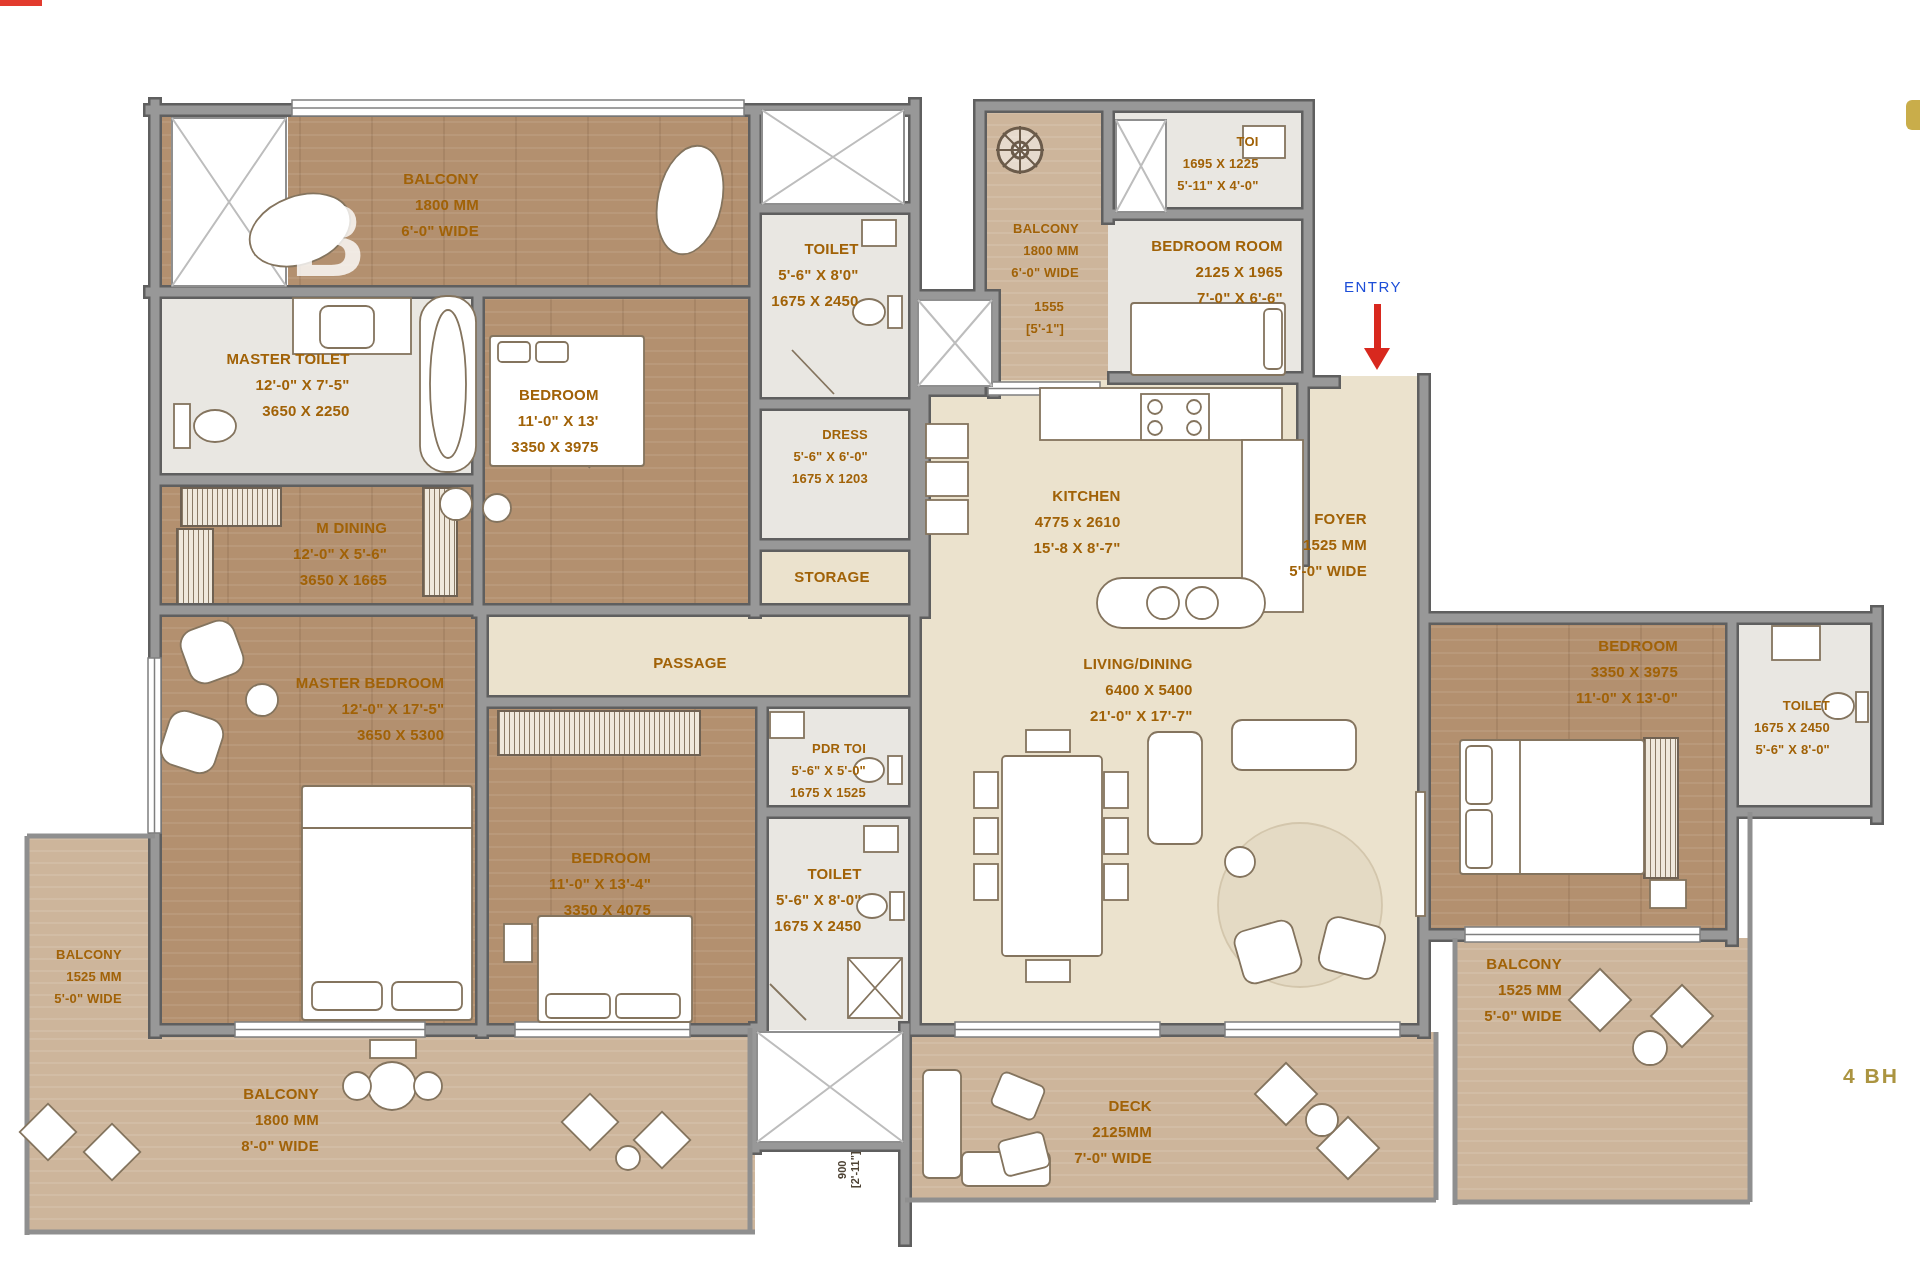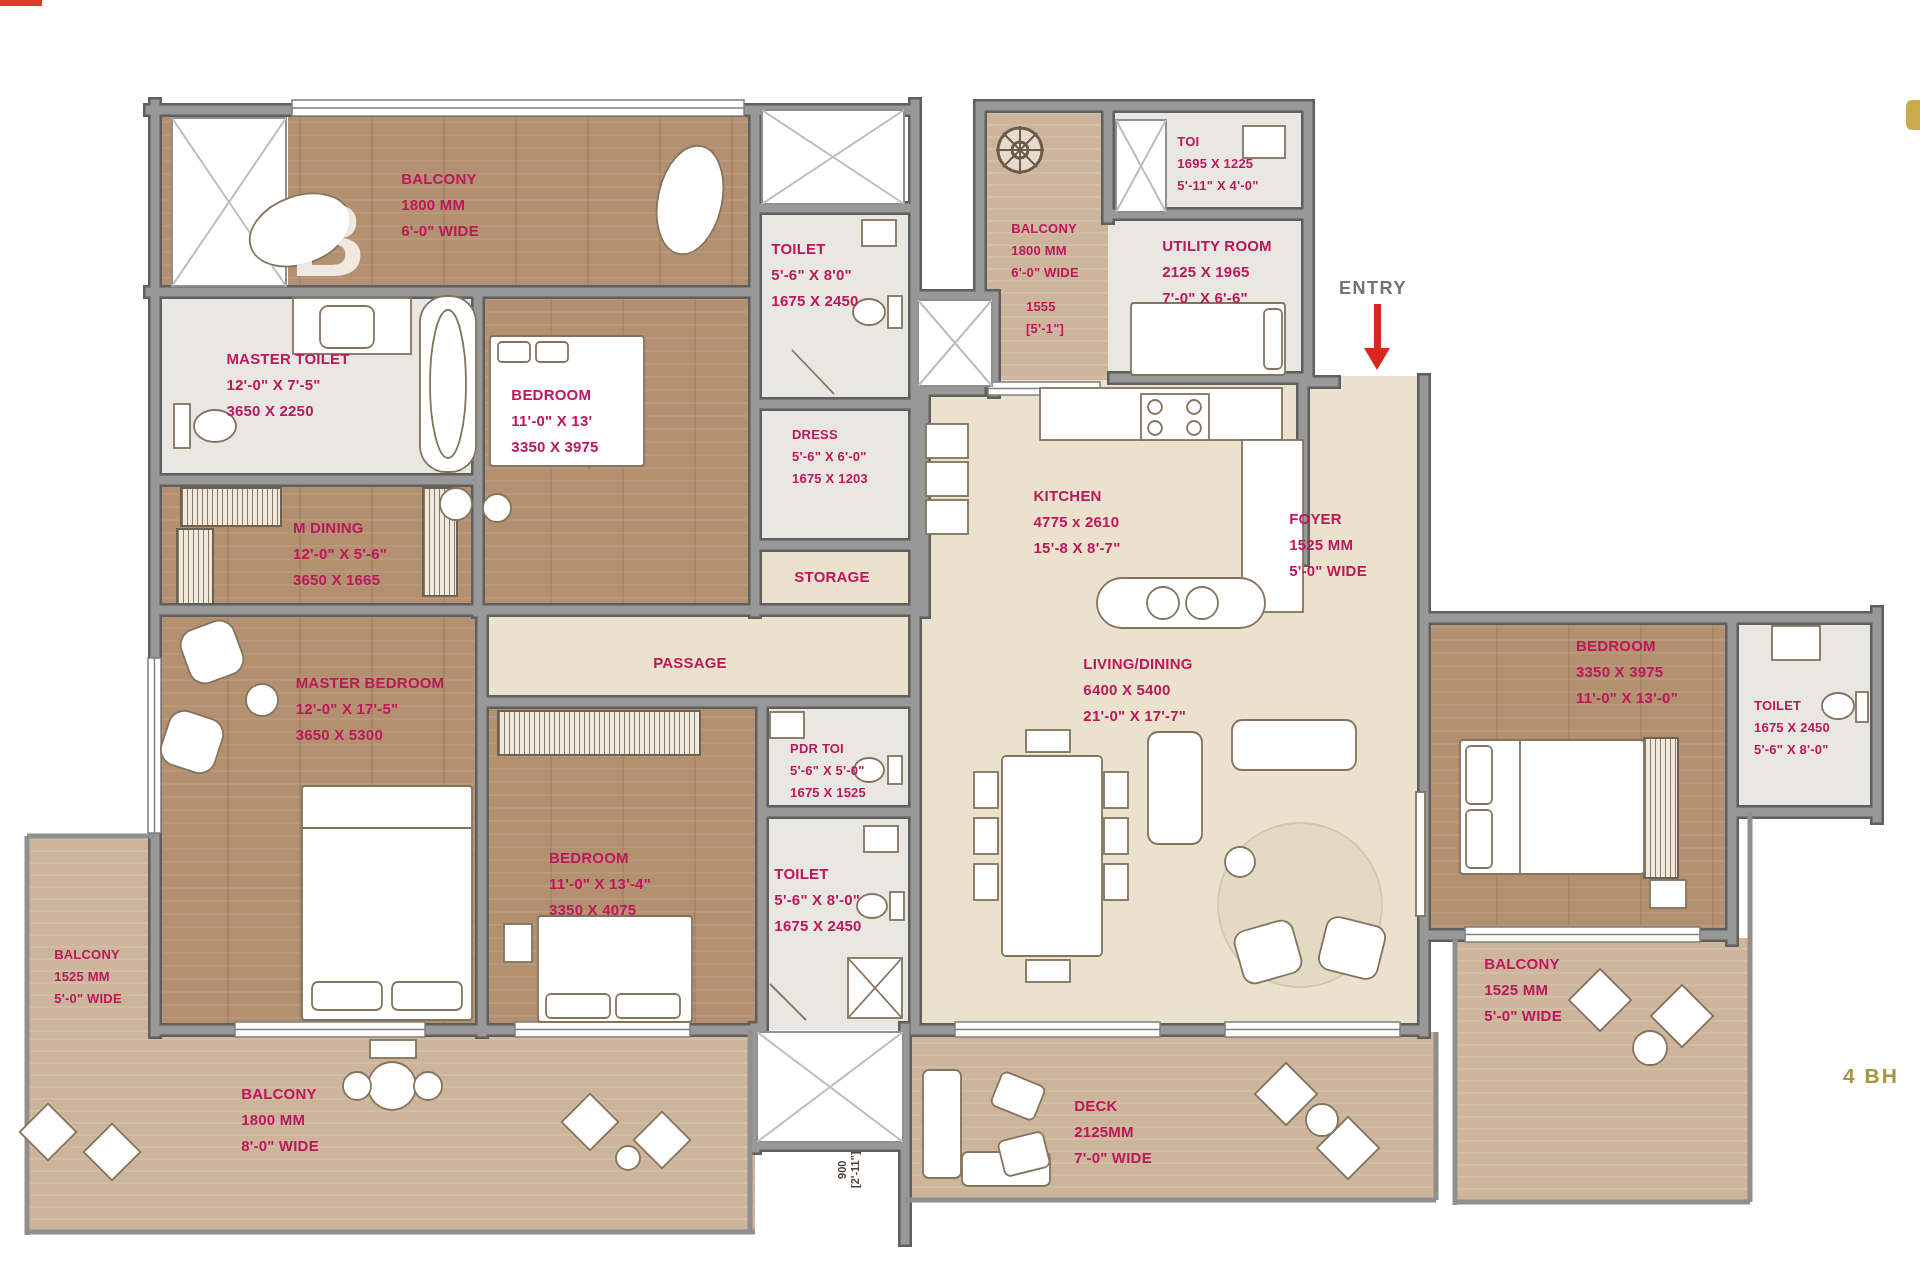--- a/index.html
+++ b/index.html
@@ -10,25 +10,25 @@
         background-image:repeating-linear-gradient(0deg,rgba(255,255,255,.08) 0 2px,rgba(0,0,0,0) 2px 13px),
                          repeating-linear-gradient(90deg,rgba(80,52,30,.12) 0 2px,rgba(0,0,0,0) 2px 72px)}
   .tan{background-color:#cdb59b;
        background-image:repeating-linear-gradient(0deg,rgba(255,255,255,.10) 0 2px,rgba(0,0,0,0) 2px 12px)}
   .beige{background:#ebe2cd}
   .groom{background:#e9e7e2}
   .shaft{background:#fdfdfd}
   .hatch{position:absolute;border:2px solid #6f6152;background-color:#efe8dc;
          background-image:repeating-linear-gradient(90deg,#8a7a66 0 1px,rgba(0,0,0,0) 1px 5px)}
   svg.plan{position:absolute;left:0;top:0;pointer-events:none}
-  .rl{position:absolute;transform:translateX(-50%);text-align:left;color:#be185d;
+  .rl{position:absolute;transform:translateX(-50%);text-align:right;color:#a16207;
       font-weight:bold;font-size:15px;line-height:26px;white-space:nowrap;letter-spacing:.2px}
   .rl.small{font-size:13px;line-height:22px}
-  .entry-label{position:absolute;transform:translateX(-50%);color:#737373;font-weight:bold;
-      font-size:18px;letter-spacing:1.5px}
+  .entry-label{position:absolute;transform:translateX(-50%);color:#1d4ed8;font-weight:normal;
+      font-size:15px;letter-spacing:1.5px}
   .arrow-shaft{position:absolute;background:#d8281e}
   .arrow-head{position:absolute;width:0;height:0;border-left:13px solid rgba(0,0,0,0);
       border-right:13px solid rgba(0,0,0,0);border-top:22px solid #d8281e}
   .wm{position:absolute;color:rgba(255,255,255,.80);font-weight:bold;pointer-events:none}
   .wm-logo{font-size:104px;line-height:1}
   .wm-word{font-size:46px;letter-spacing:9px;line-height:1.18}
   .bhk{position:absolute;color:#ab9440;font-weight:bold;font-size:21px;letter-spacing:2px}
   .dim{position:absolute;font-size:11px;font-weight:bold;color:#4f4436;white-space:nowrap;
        transform:rotate(-90deg);transform-origin:left top;line-height:13px;text-align:center}
   .red-tick{position:absolute;left:0;top:0;width:42px;height:6px;background:#e23b2e}
@@ -274,21 +274,21 @@
   <div class="rl small" style="left:1045px;top:296px">
     <div>1555</div>
     <div>[5'-1"]</div>
   </div>
   <div class="rl small" style="left:1218px;top:131px">
     <div>TOI</div>
     <div>1695 X 1225</div>
     <div>5'-11" X 4'-0"</div>
   </div>
   <div class="rl" style="left:1217px;top:233px">
-    <div>UTILITY ROOM</div>
+    <div>BEDROOM ROOM</div>
     <div>2125 X 1965</div>
     <div>7'-0" X 6'-6"</div>
   </div>
   <div class="rl" style="left:1077px;top:483px">
     <div>KITCHEN</div>
     <div>4775 x 2610</div>
     <div>15'-8 X 8'-7"</div>
   </div>
   <div class="rl" style="left:1328px;top:506px">
     <div>FOYER</div>

